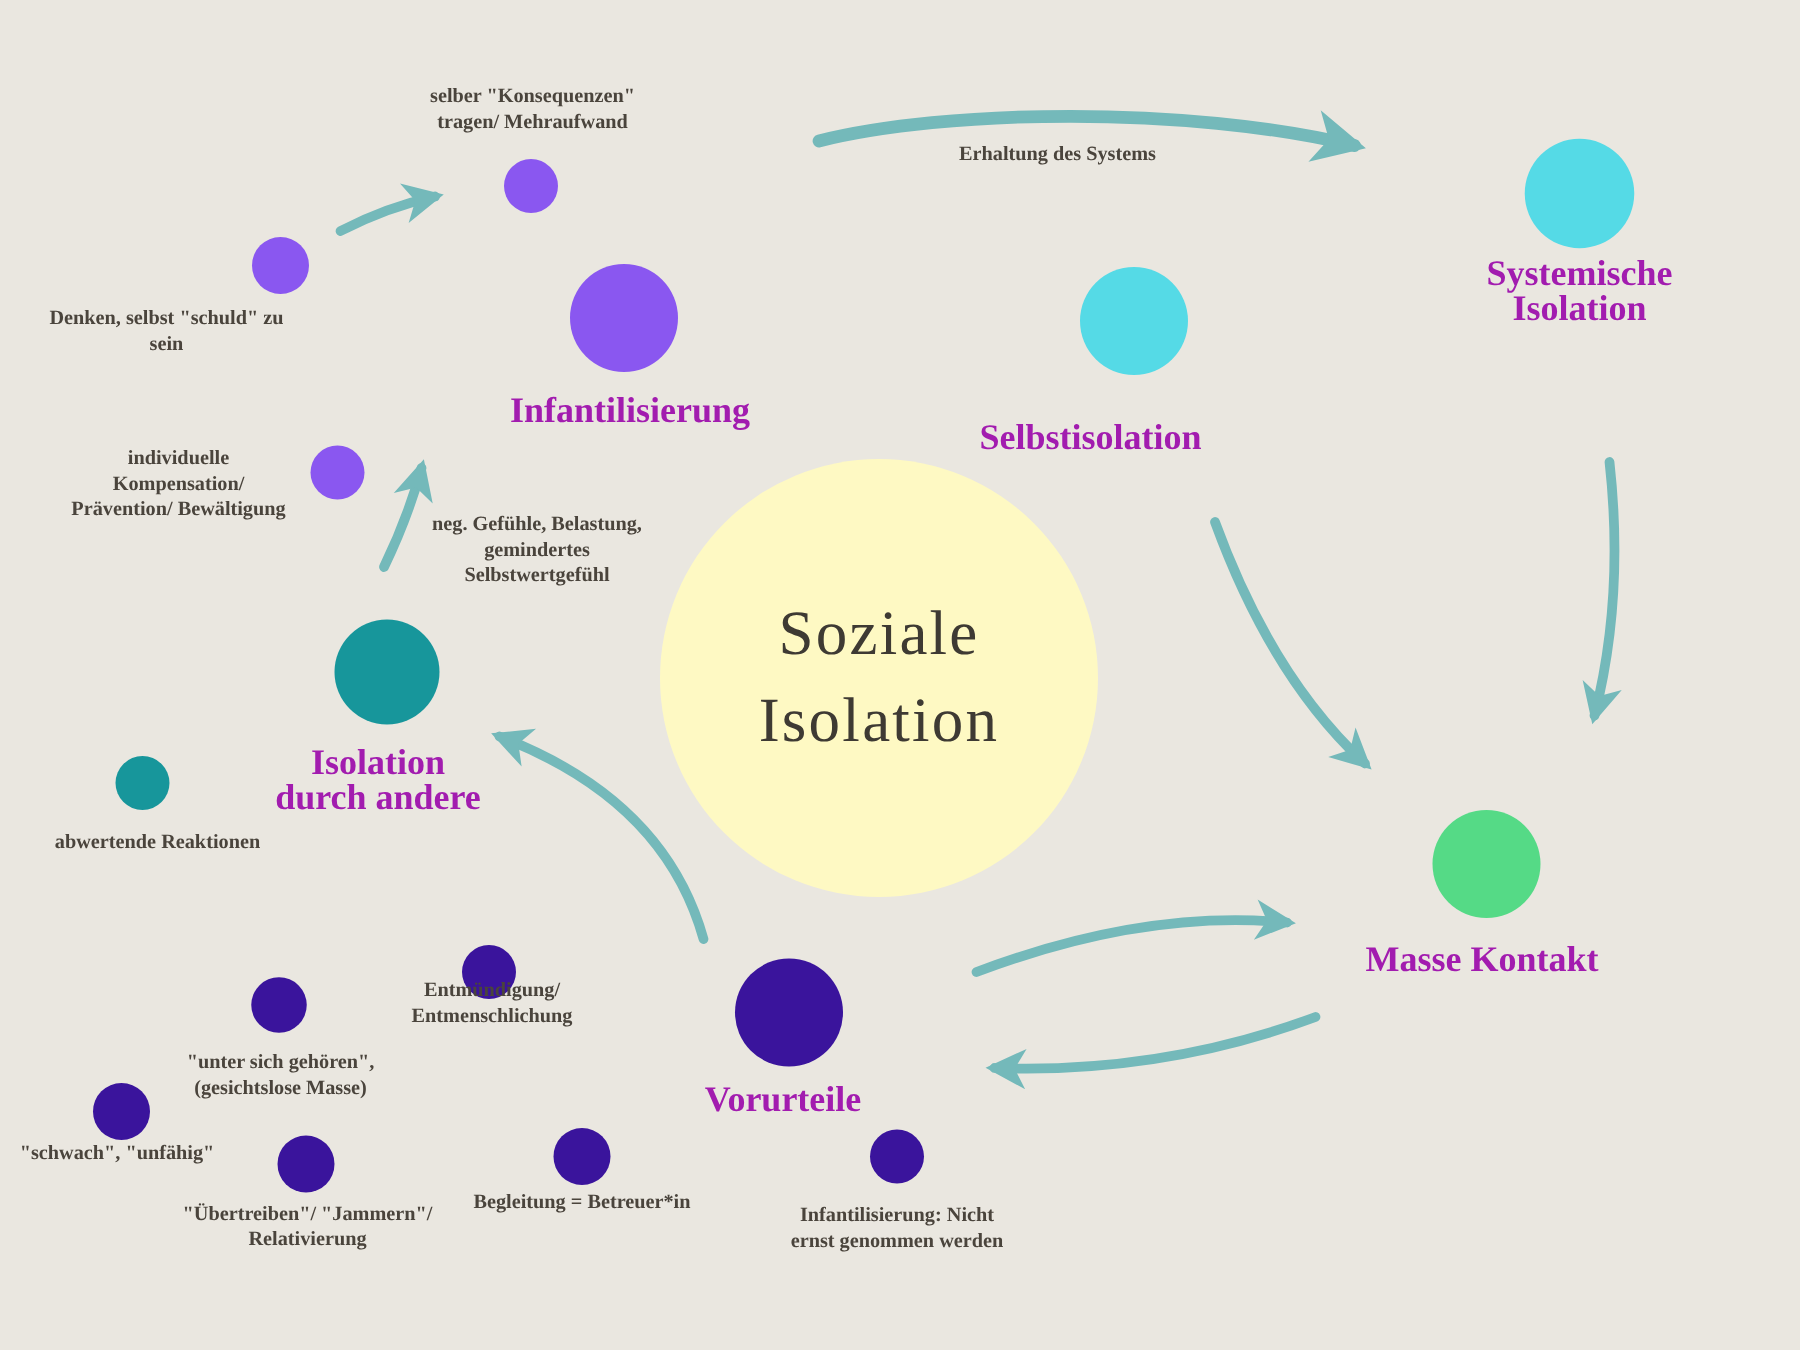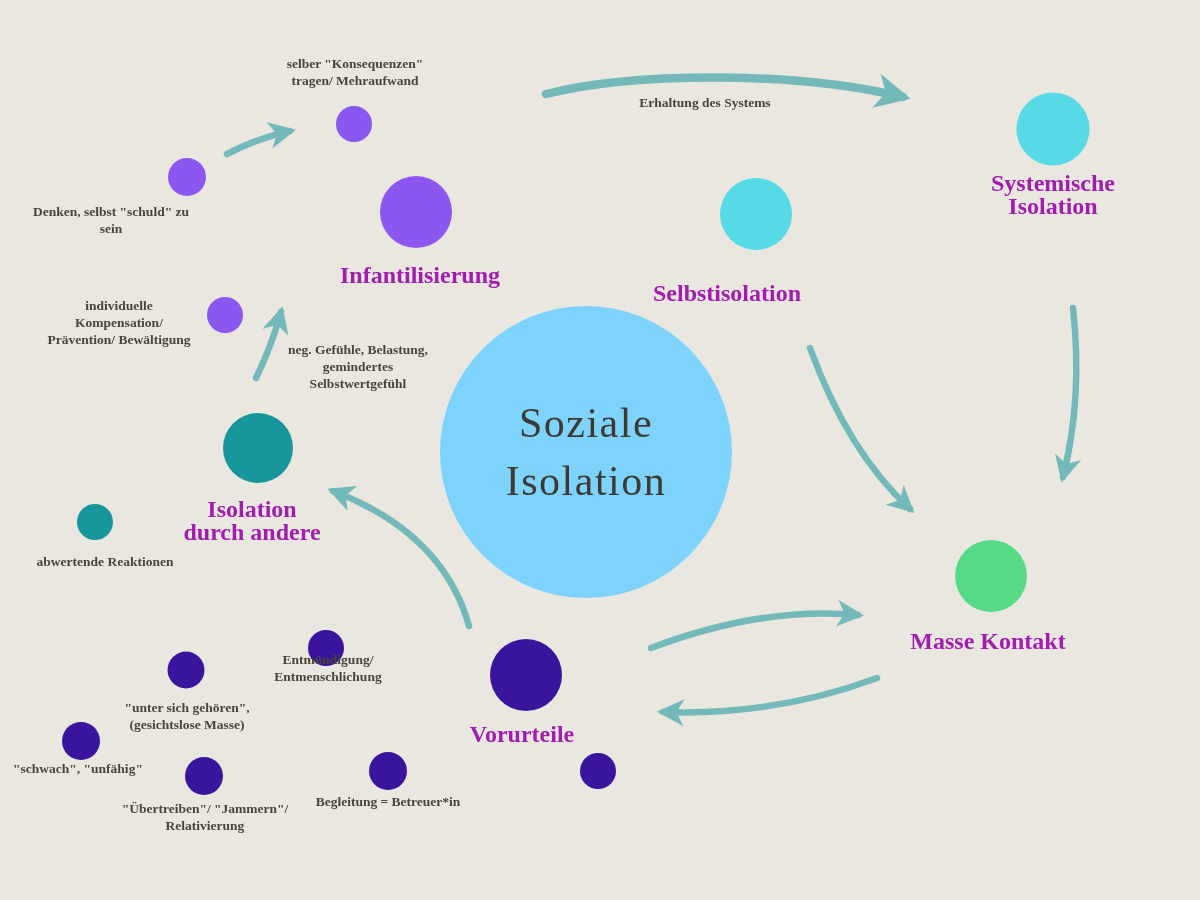--- a/index.html
+++ b/index.html
@@ -80,21 +80,21 @@
   <div class="pos node" style="left: 991px; top: 576px; width: 72px; height: 72px; background-color: rgb(85, 218, 134);"></div>
 
   <div class="pos node" style="left: 526px; top: 675px; width: 72px; height: 72px; background-color: rgb(58, 20, 156);"></div>
   <div class="pos node" style="left: 326px; top: 648px; width: 36px; height: 36px; background-color: rgb(58, 20, 156);"></div>
   <div class="pos node" style="left: 186px; top: 670px; width: 37px; height: 37px; background-color: rgb(58, 20, 156);"></div>
   <div class="pos node" style="left: 81px; top: 741px; width: 38px; height: 38px; background-color: rgb(58, 20, 156);"></div>
   <div class="pos node" style="left: 204px; top: 776px; width: 38px; height: 38px; background-color: rgb(58, 20, 156);"></div>
   <div class="pos node" style="left: 388px; top: 771px; width: 38px; height: 38px; background-color: rgb(58, 20, 156);"></div>
   <div class="pos node" style="left: 598px; top: 771px; width: 36px; height: 36px; background-color: rgb(58, 20, 156);"></div>
 
-  <div class="pos center-circle" style="left: 586px; top: 452px; background-color: #7dd3fc;">
+  <div class="pos center-circle" style="left: 586px; top: 452px; background-color: #fef9c3;">
     <div class="center-title">Soziale
 Isolation</div>
   </div>
 
   <div class="pos heading" style="left:420px;top:275px">Infantilisierung</div>
   <div class="pos heading" style="left:727px;top:293px">Selbstisolation</div>
   <div class="pos heading" style="left:1053px;top:195px">Systemische
 Isolation</div>
   <div class="pos heading" style="left:252px;top:521px">Isolation
 durch andere</div>
@@ -113,15 +113,17 @@
 Selbstwertgefühl</div>
   <div class="pos label" style="left:105px;top:561px">abwertende Reaktionen</div>
   <div class="pos label" style="left:187px;top:716px">"unter sich gehören",
 (gesichtslose Masse)</div>
   <div class="pos label" style="left:78px;top:768px">"schwach", "unfähig"</div>
   <div class="pos label" style="left:205px;top:817px">"Übertreiben"/ "Jammern"/
 Relativierung</div>
   <div class="pos label" style="left:388px;top:801px">Begleitung = Betreuer*in</div>
   <div class="pos label" style="left:328px;top:668px">Entmündigung/
 Entmenschlichung</div>
+  <div class="pos label" style="left:598px;top:818px">Infantilisierung: Nicht
+ernst genommen werden</div>
   <div class="pos label" style="left:705px;top:102px">Erhaltung des Systems</div>
 
 </div>
 
 </body></html>

